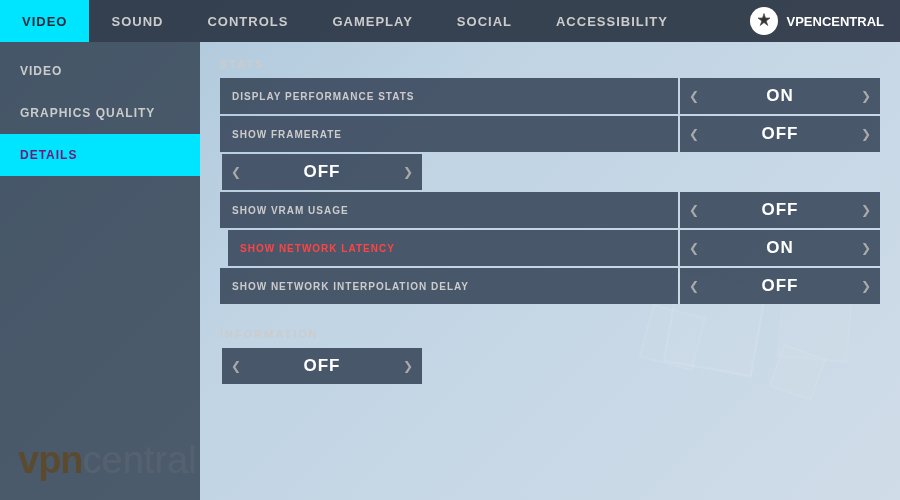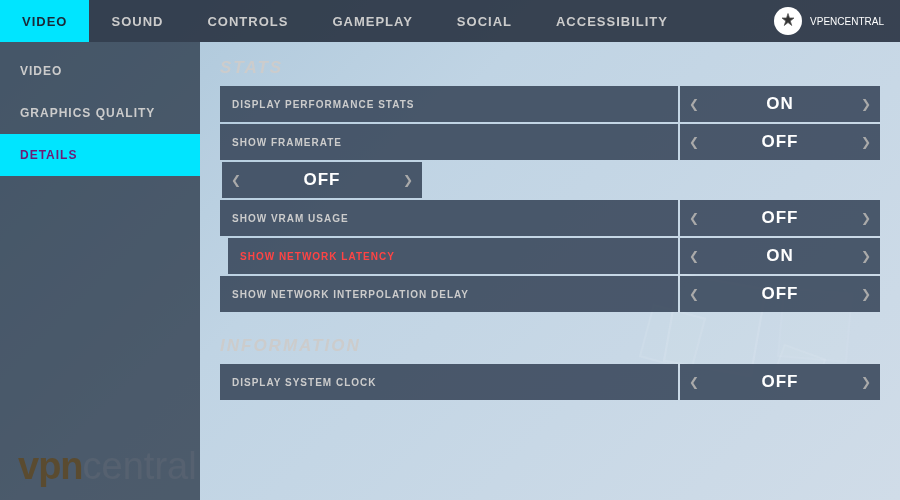--- a/index.html
+++ b/index.html
@@ -56,22 +56,22 @@
       color: #1a2a38;
     }
 
     .nav-logo {
       margin-left: auto;
       display: flex;
       align-items: center;
       padding: 0 16px;
       gap: 8px;
       color: #fff;
-      font-size: 10px;
-      font-weight: 400;
+      font-size: 13px;
+      font-weight: 700;
     }
 
     .logo-icon {
       width: 28px;
       height: 28px;
       background: #fff;
       border-radius: 50%;
       display: flex;
       align-items: center;
       justify-content: center;
@@ -112,27 +112,26 @@
     }
 
     
     .content {
       flex: 1;
       padding: 16px 20px;
       overflow-y: auto;
     }
 
     .section-title {
-      font-size: 17px;
+      font-size: 11px;
       font-weight: 700;
       letter-spacing: 2px;
       color: #ccc;
       margin-bottom: 8px;
       text-transform: uppercase;
-      font-style: italic;
     }
 
     .settings-row {
       display: flex;
       align-items: center;
       height: 36px;
       margin-bottom: 2px;
     }
 
     .settings-row.highlighted .row-label {
@@ -180,21 +179,21 @@
       text-align: center;
       font-size: 17px;
       font-weight: 700;
       color: #fff;
       letter-spacing: 1px;
     }
 
     
     .vpn-watermark {
       position: absolute;
-      bottom: 12px;
+      bottom: 18px;
       left: 18px;
       z-index: 5;
       display: flex;
       align-items: baseline;
       gap: 0;
     }
 
     .vpn-text {
       font-size: 38px;
       font-weight: 900;
@@ -297,21 +296,20 @@
       <div class="row-control">
         <div class="ctrl-arrow">❮</div>
         <div class="ctrl-value">OFF</div>
         <div class="ctrl-arrow">❯</div>
       </div>
     </div>
 
     <div class="section-title" style="margin-top:24px;">INFORMATION</div>
 
     <div class="settings-row">
-      <div class="row-label">DISPLAY SYSTEM CLOCK</div>
       <div class="row-control">
         <div class="ctrl-arrow">❮</div>
         <div class="ctrl-value">OFF</div>
         <div class="ctrl-arrow">❯</div>
       </div>
     </div>
 
   </main>
 </div>
 

